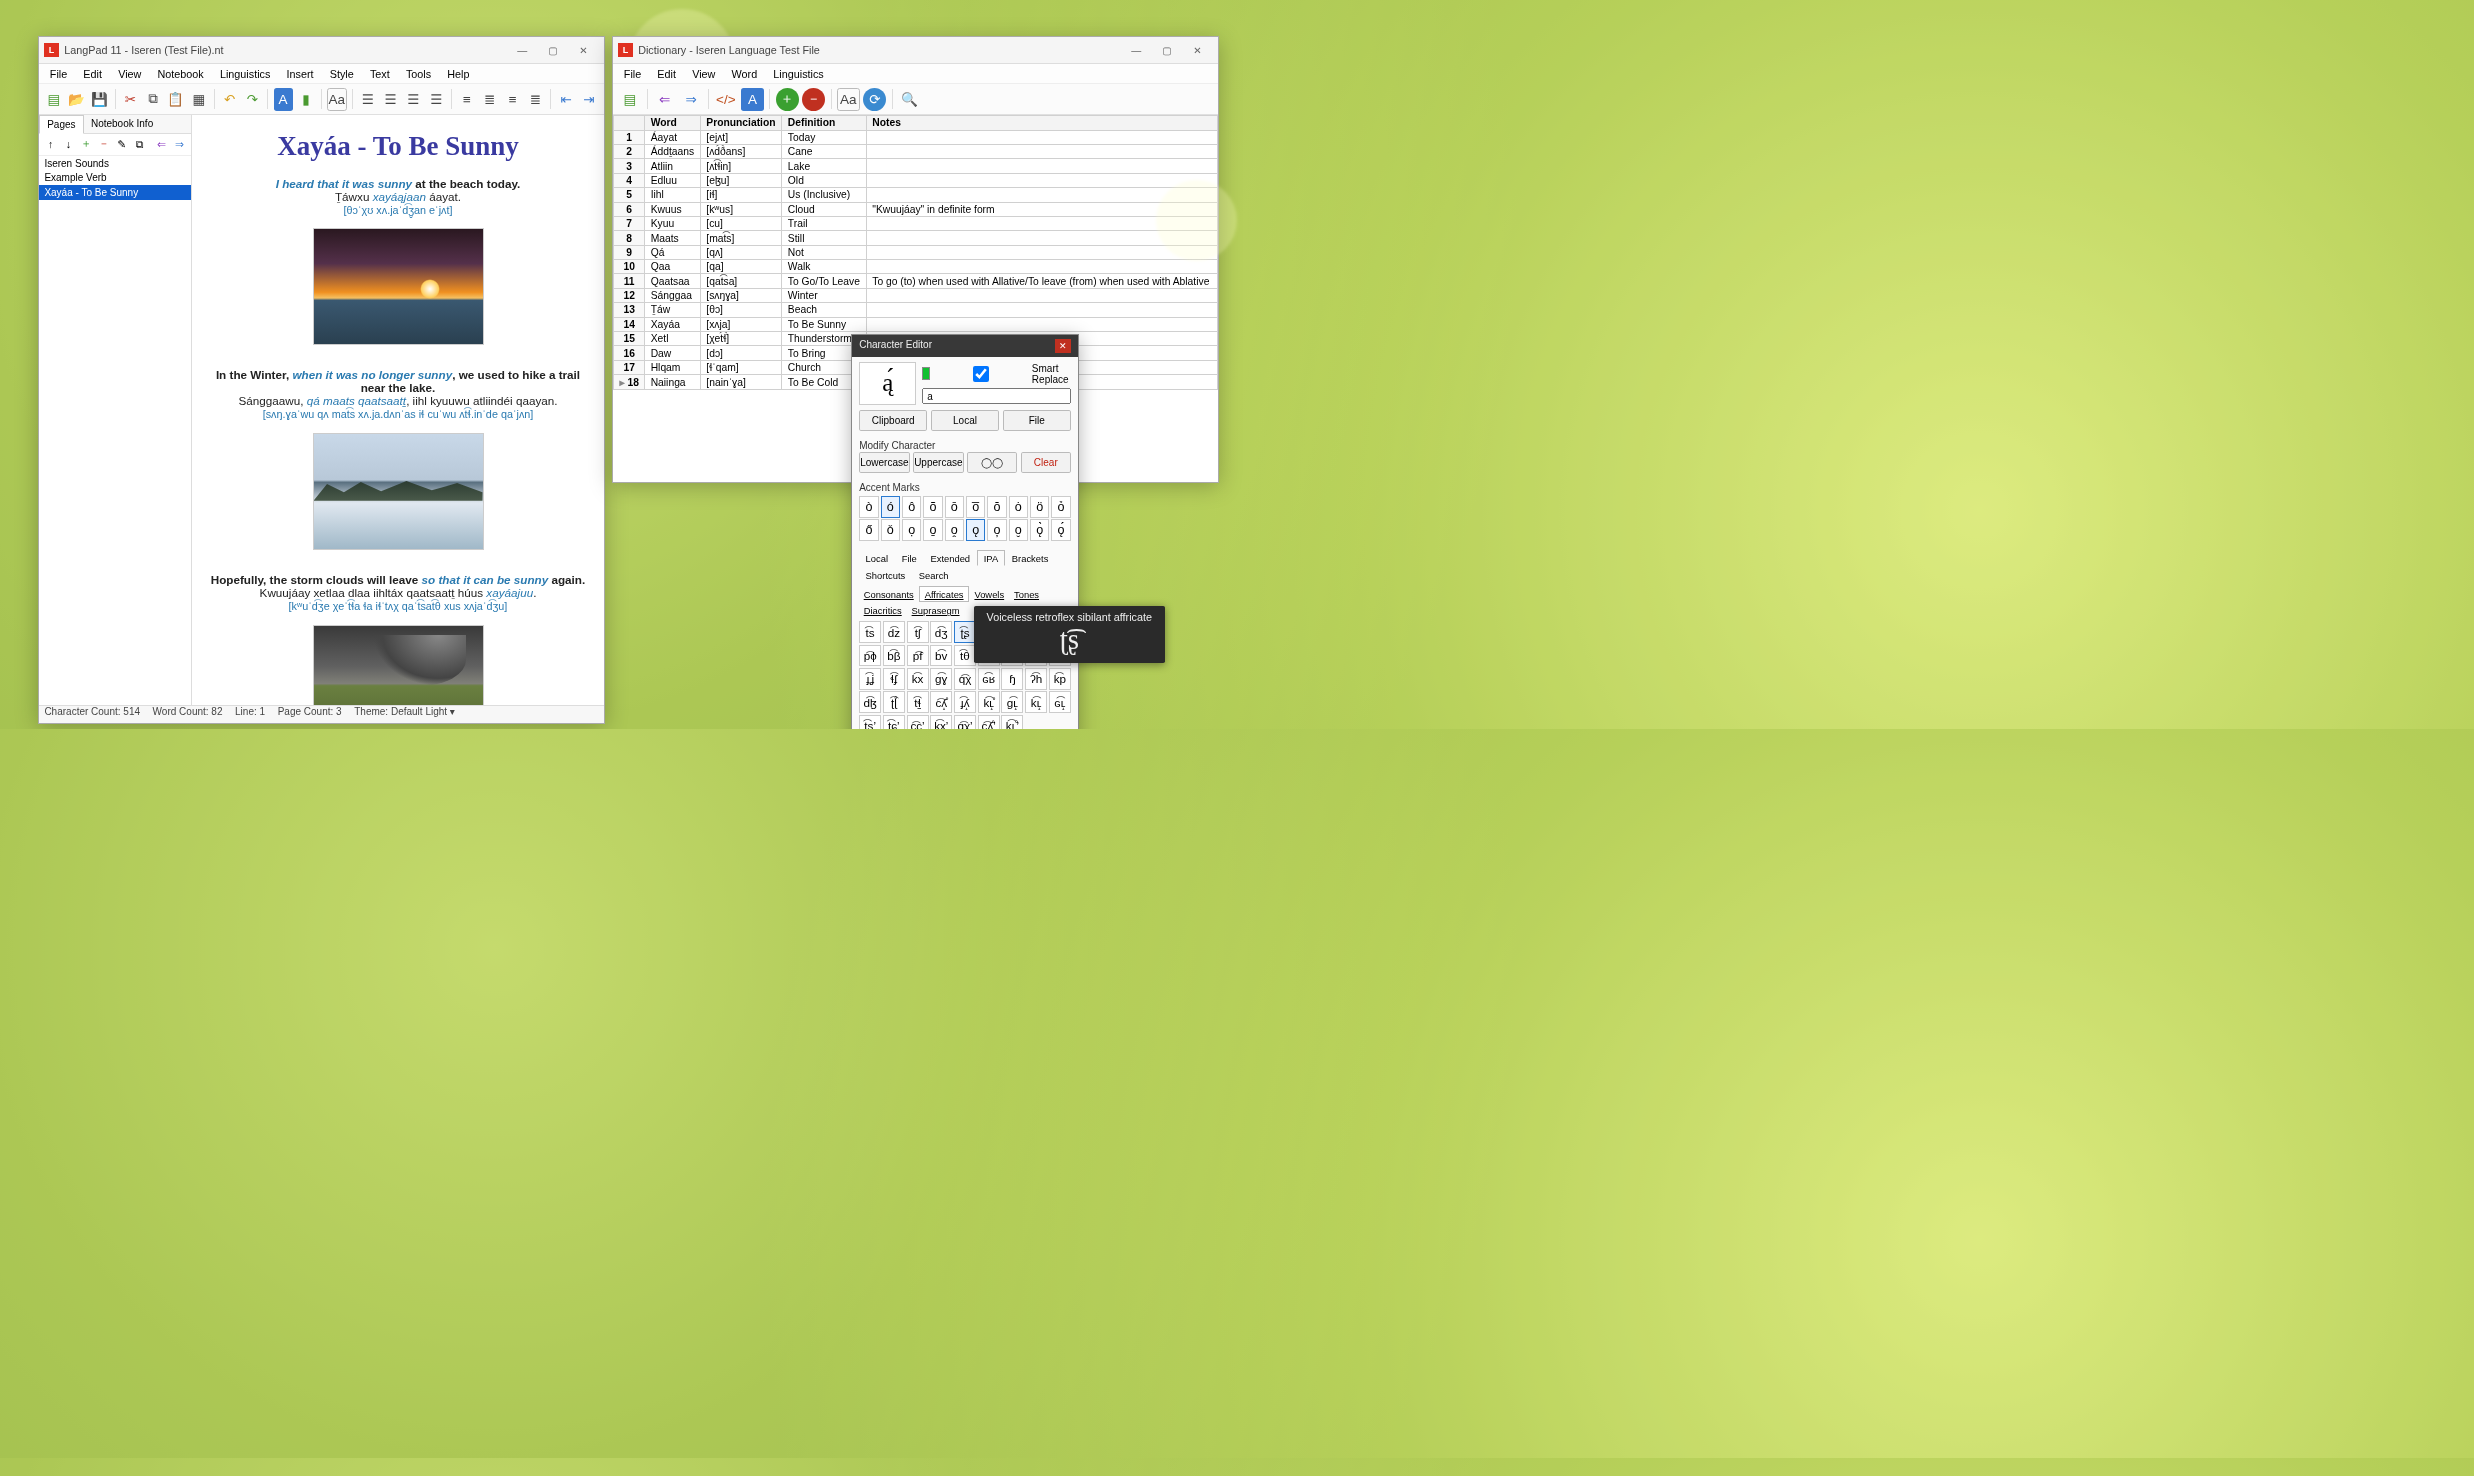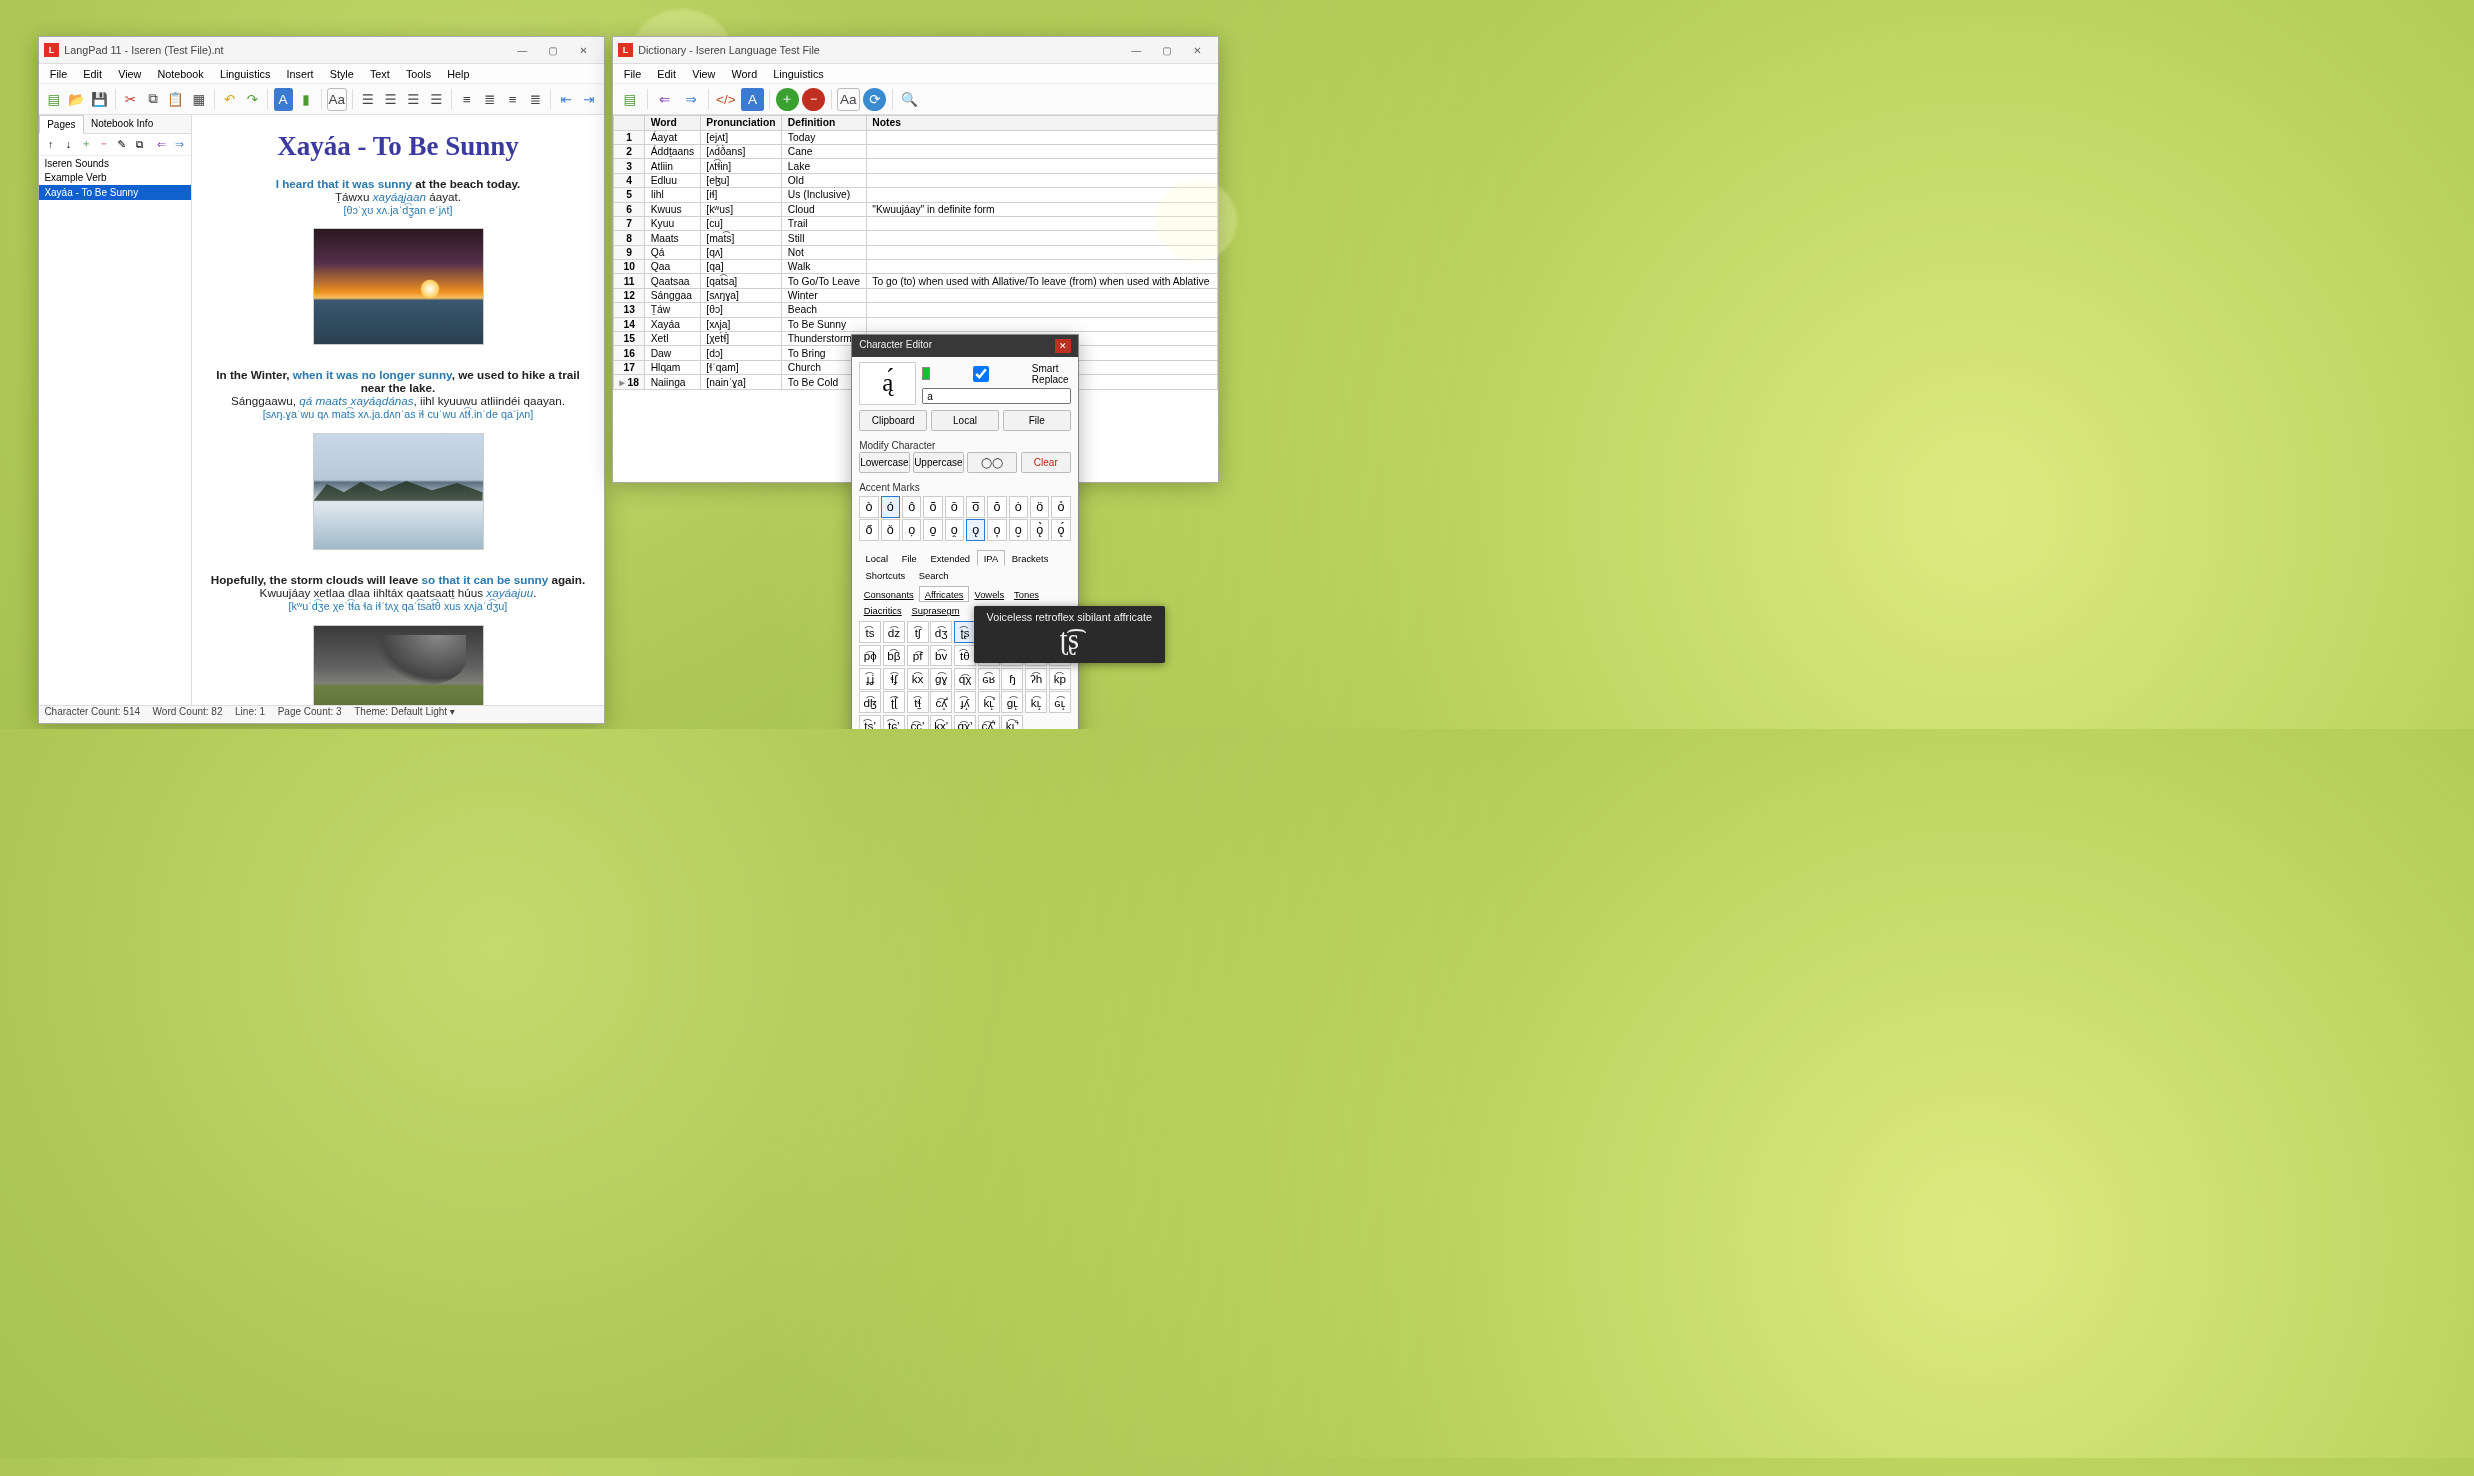--- a/index.html
+++ b/index.html
@@ -118,21 +118,21 @@
     padding: 10.8px 18px;
     color:#222;
     text-align:center;
   }
   .doc h1 {
     color: #3a3aa0;
     font-family: Georgia, serif;
     font-size: 27px;
     margin: 5.4px 0 14.4px;
   }
-  .doc .blue-italic { color:#2a7ab0; font-weight:bold; }
+  .doc .blue-italic { color:#2a7ab0; font-style:italic; font-weight:bold; }
   .doc .blue-plain { color:#2a7ab0; font-style:italic; }
   .doc .ipa { color:#2a7ab0; font-size:10.8px; }
   .doc .para { margin: 5.4px 0 12.6px; font-size:11.7px; }
   .imgph {
     width: 171px; height:117px;
     margin: 3.6px auto 23px;
     border:0.9px solid #ccc;
   }
   .img-sunset {
     background:linear-gradient(#2a1820 0%, #54304a 30%, #f09020 55%, #f6c060 60%, #3a5870 62%, #2a4050 100%);
@@ -339,21 +339,21 @@
 
       <div class="para">
         <span class="blue-italic">I heard that it was sunny</span><b> at the beach today.</b><br>
         <span>Ṯáwxu </span><span class="blue-plain">xayáąjaan</span><span> áayat.</span><br>
         <span class="ipa">[θɔˈχʊ xʌ.jaˈd͡ʒ̬an eˈjʌt]</span>
       </div>
       <div class="imgph img-sunset"></div>
 
       <div class="para">
         <b>In the Winter, </b><span class="blue-italic">when it was no longer sunny</span><b>, we used to hike a trail near the lake.</b><br>
-        <span>Sánggaawu, </span><span class="blue-plain">qá maats xayáądánas</span><span>, iihl kyuuwu atliindéi qaayan.</span><br>
+        <span>Sánggaawu, </span><span class="blue-plain">qá maats qaatsaatṯ</span><span>, iihl kyuuwu atliindéi qaayan.</span><br>
         <span class="ipa">[sʌŋ.ɣaˈwu qʌ mat͡s xʌ.ja.dʌnˈas iɬ cuˈwu ʌt͡ɬ.inˈde qaˈjʌn]</span>
       </div>
       <div class="imgph img-winter"></div>
 
       <div class="para">
         <b>Hopefully, the storm clouds will leave </b><span class="blue-italic">so that it can be sunny</span><b> again.</b><br>
         <span>Kwuujáay xetlaa dlaa iihltáx qaatsaatṯ húus </span><span class="blue-plain">xayáajuu</span><span>.</span><br>
         <span class="ipa">[kʷuˈd͡ʒe χeˈt͡ɬa ɬa iɬˈtʌχ qaˈt͡sat͡θ xus xʌjaˈd͡ʒu]</span>
       </div>
       <div class="imgph img-storm"></div>

